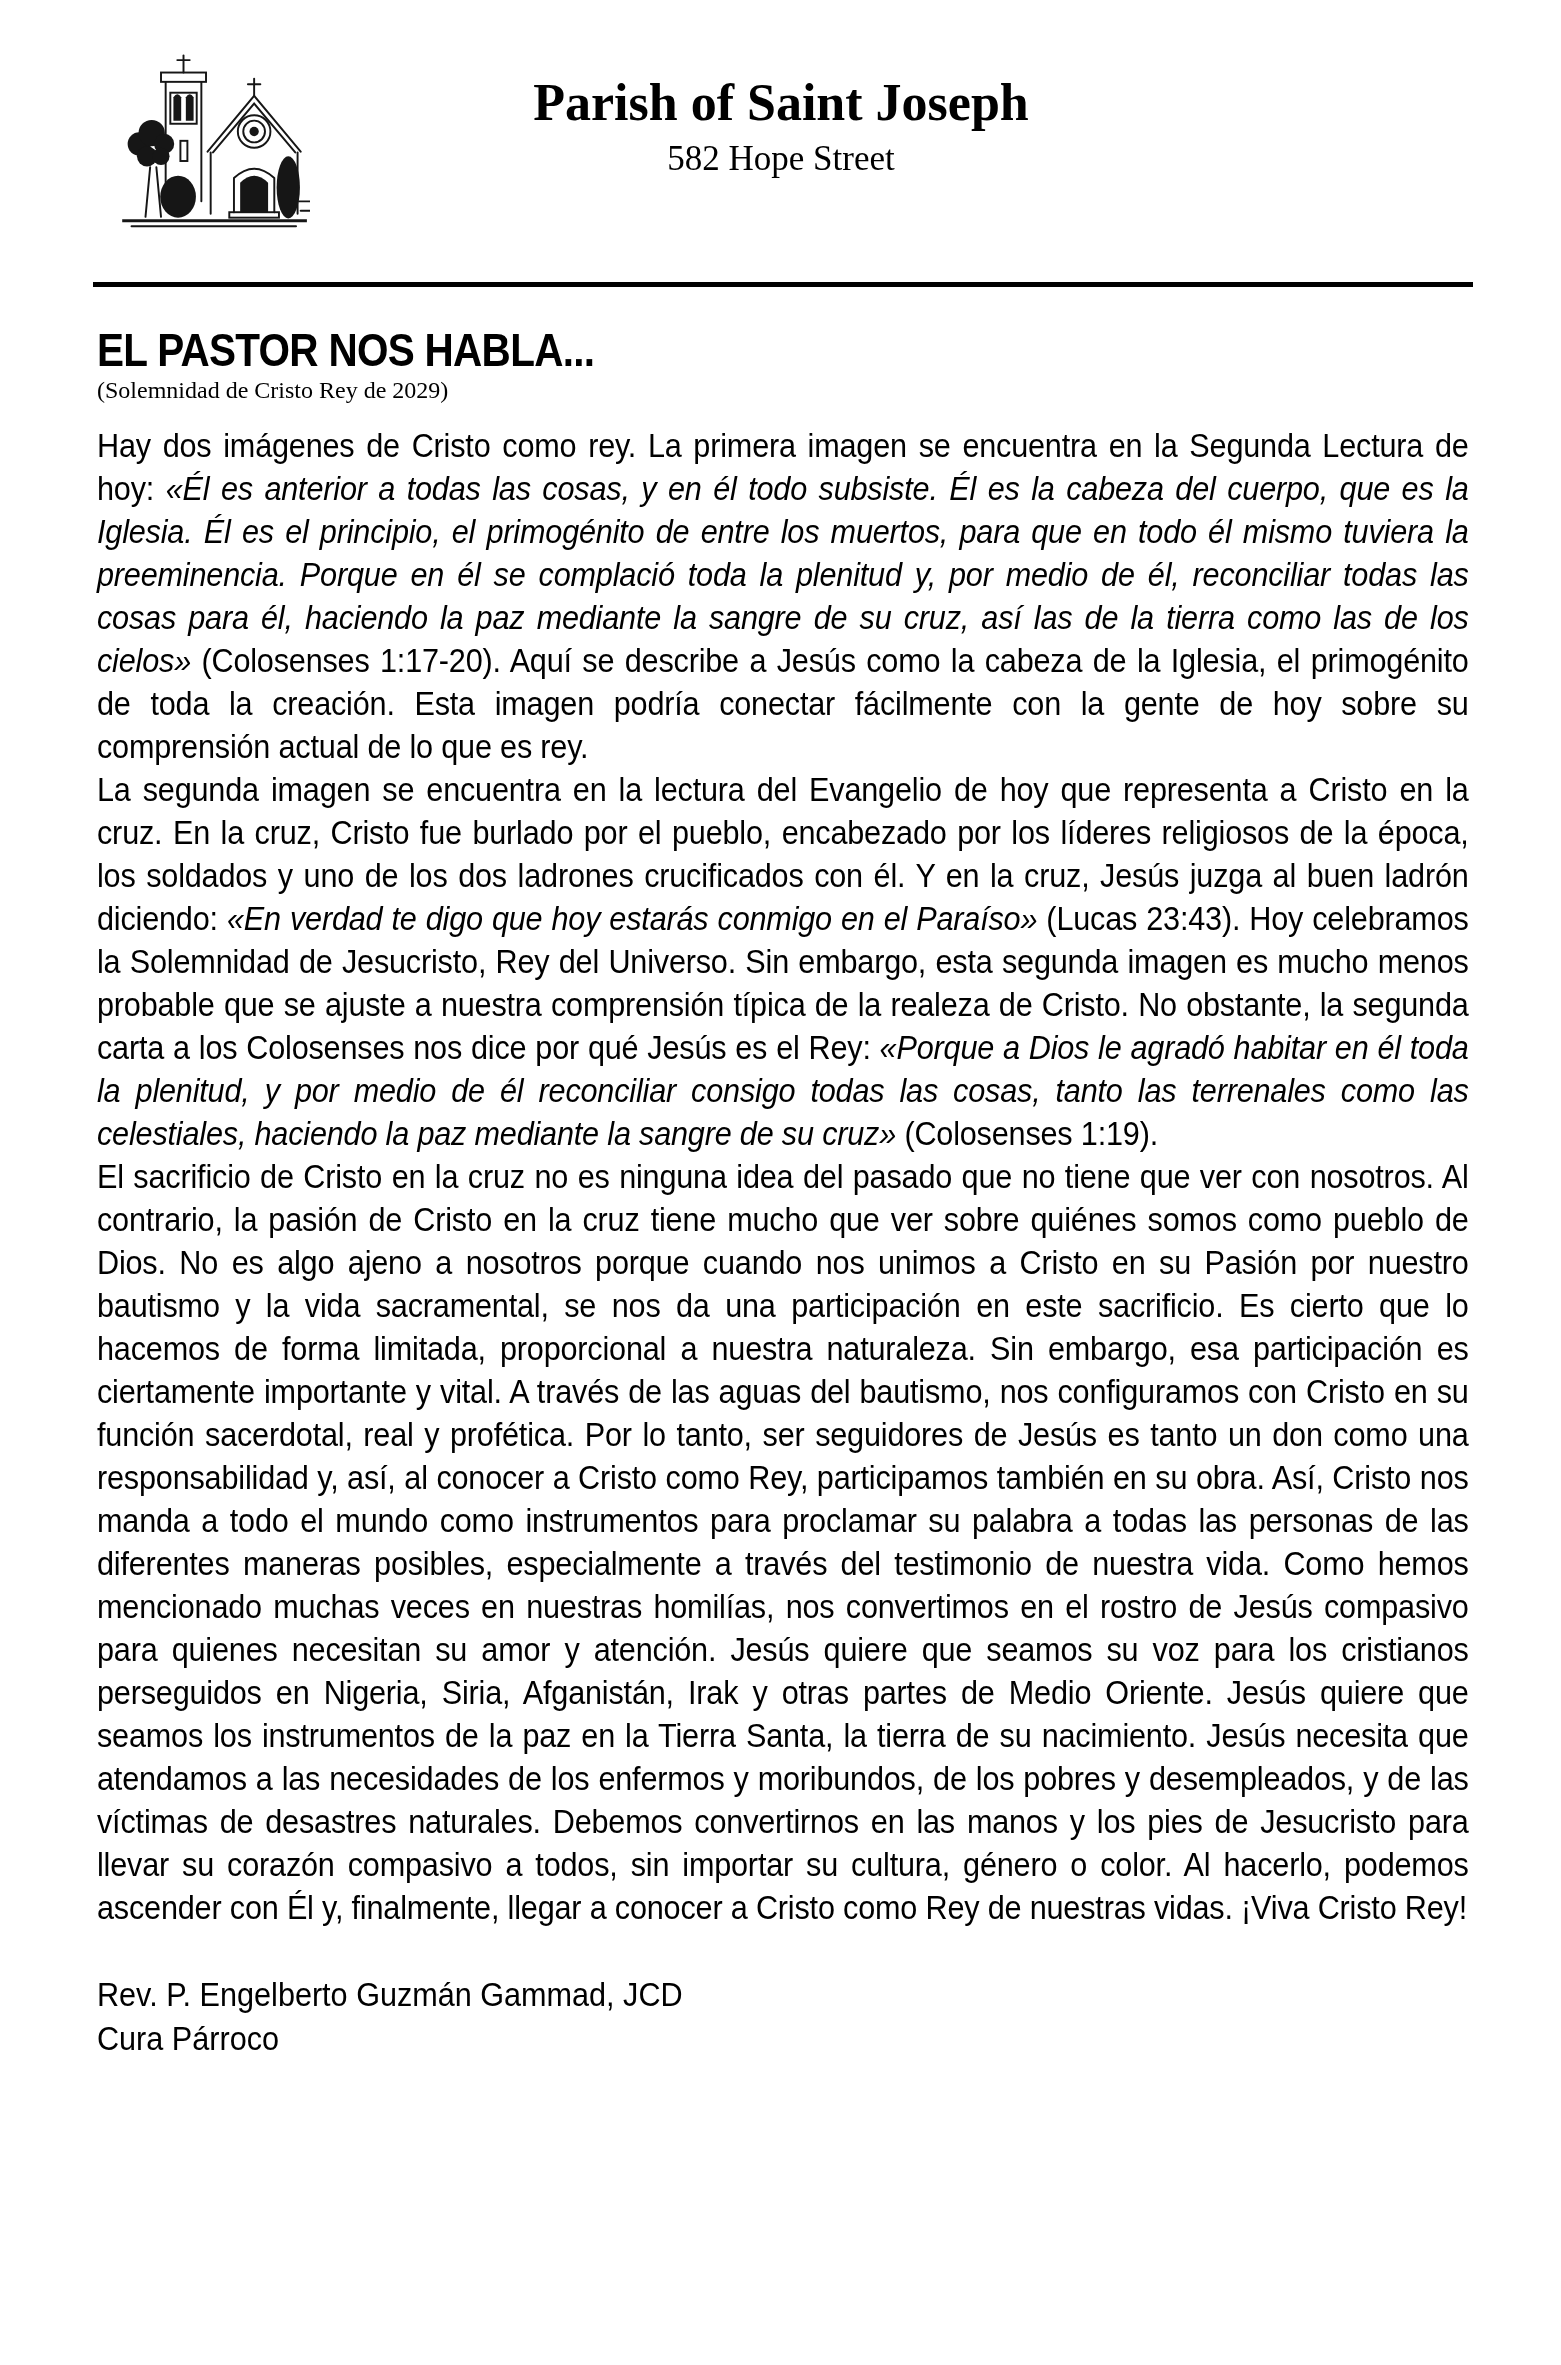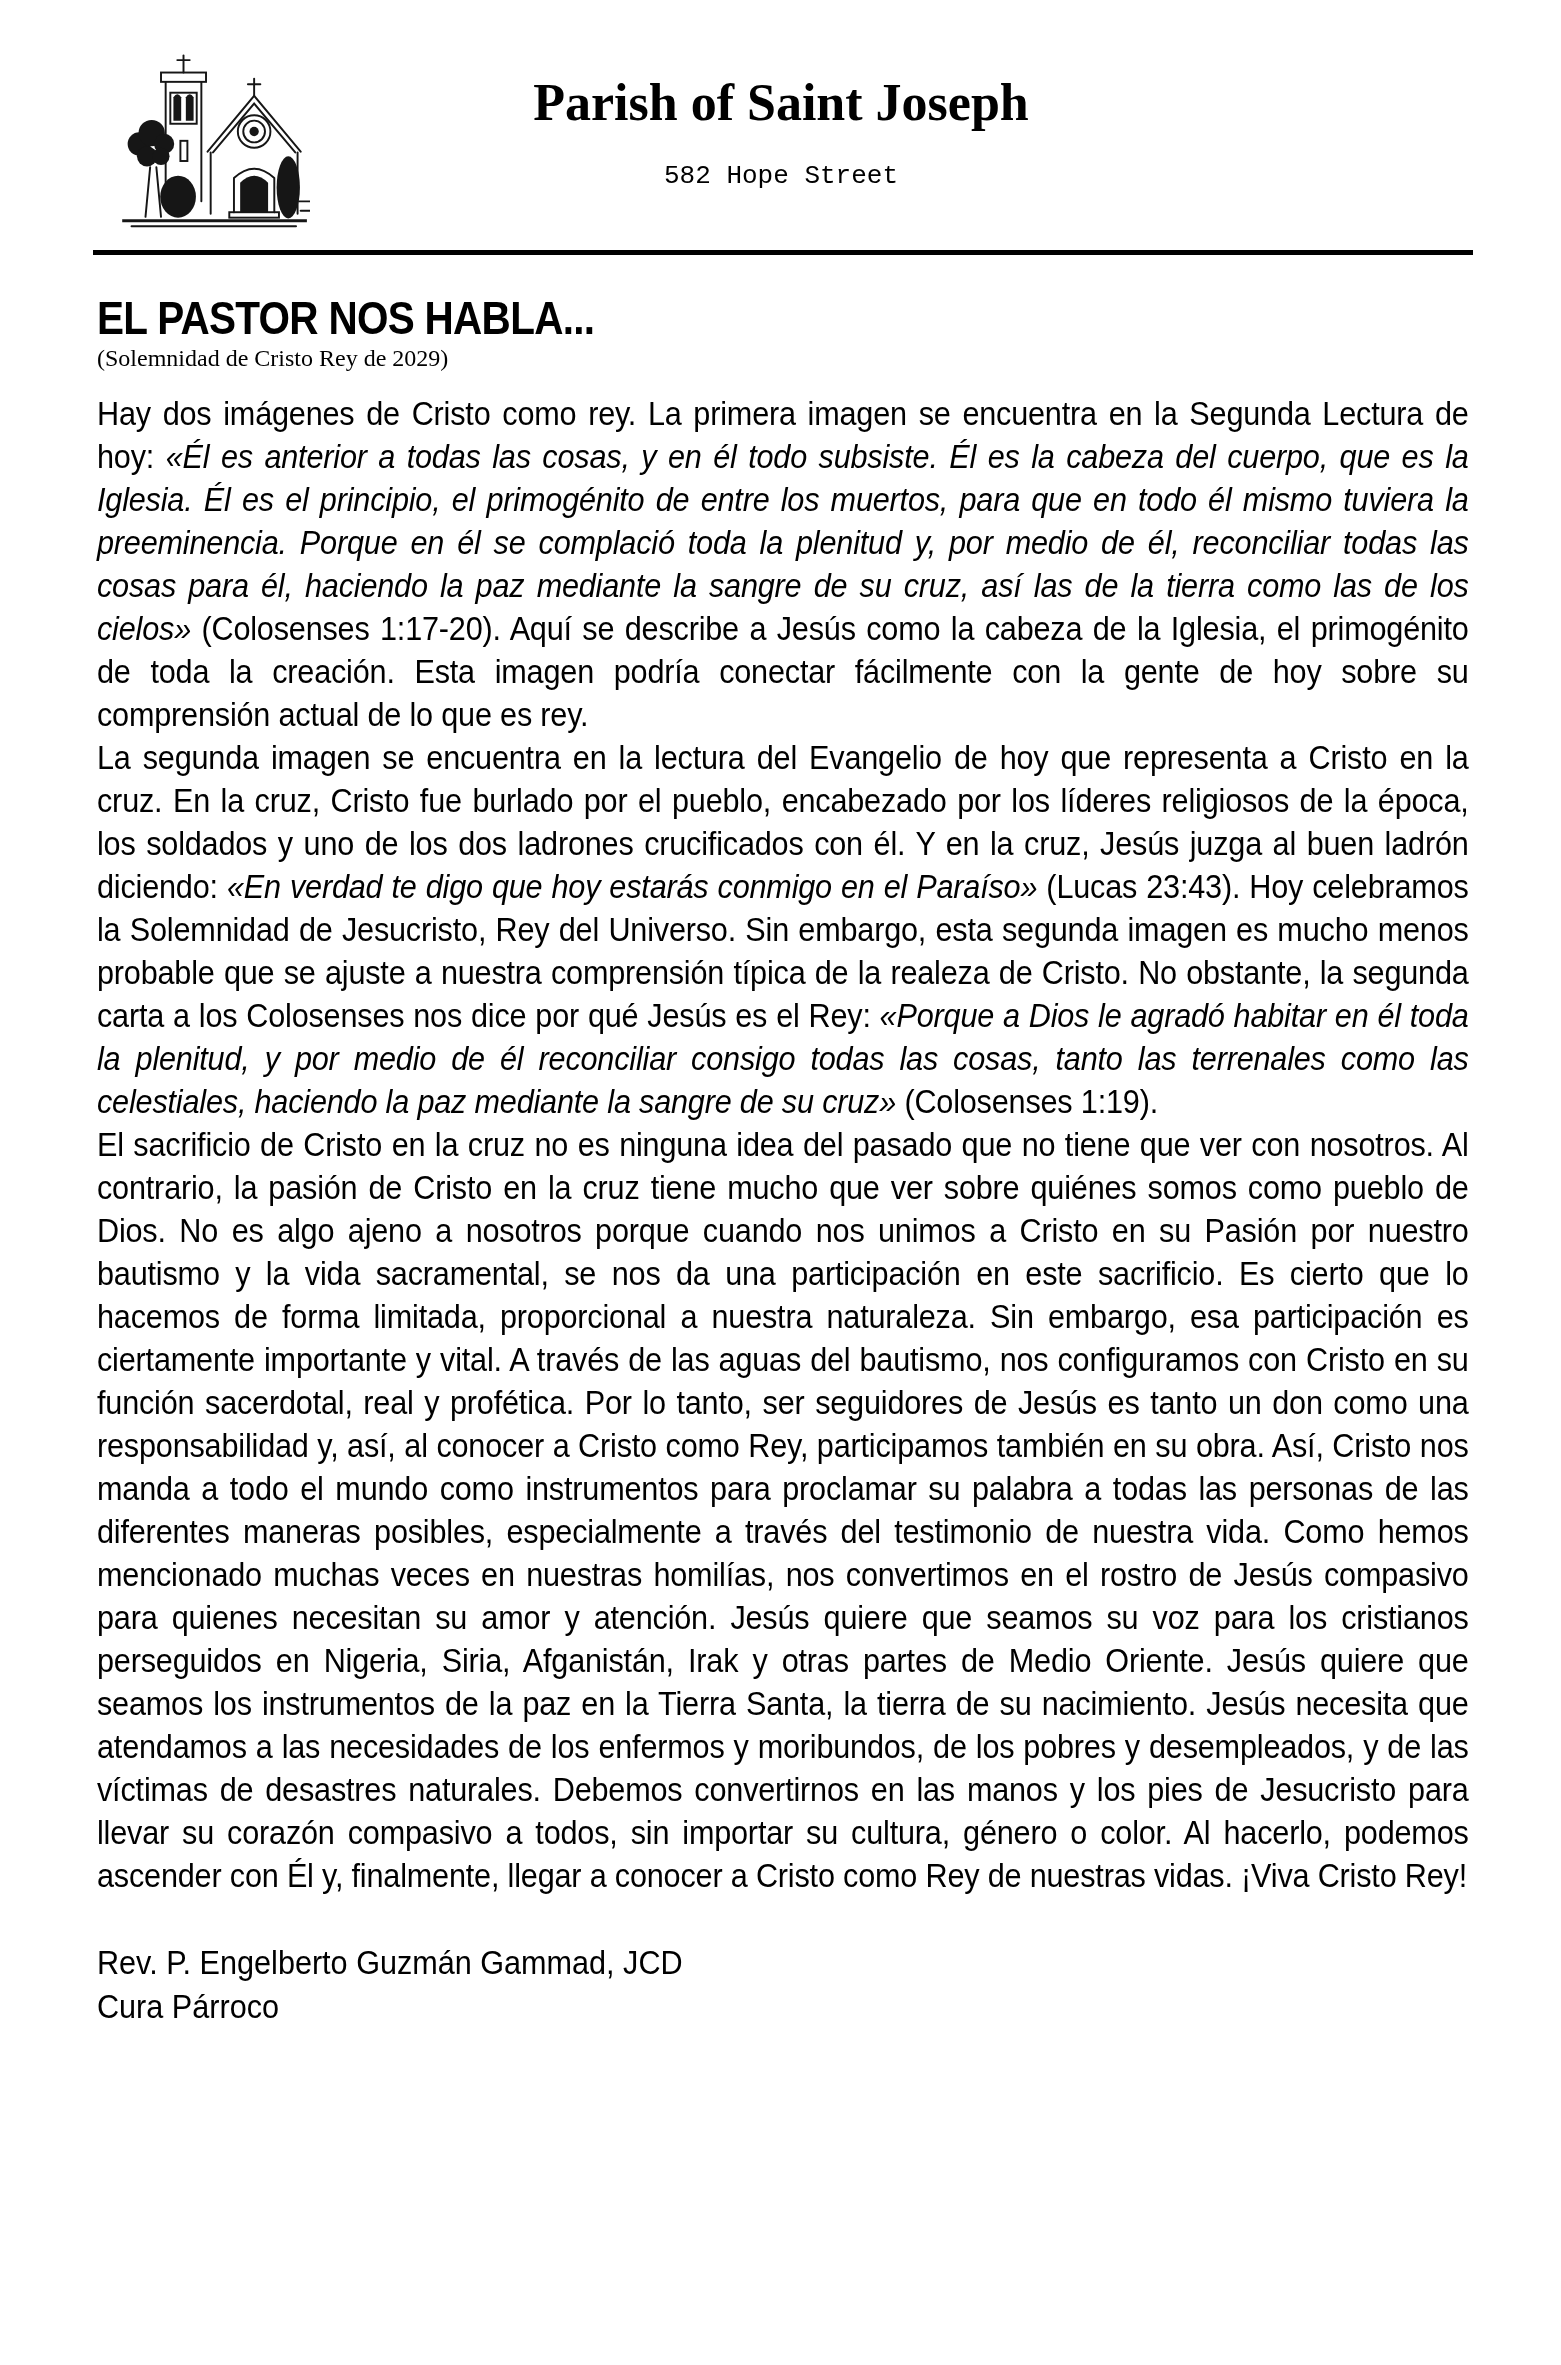--- a/index.html
+++ b/index.html
@@ -11,45 +11,45 @@
   body {
     width: 1562px;
     height: 2366px;
     position: relative;
     overflow: hidden;
     font-family: "Liberation Sans", sans-serif;
   }
   
   .header {
     position: relative;
-    height: 250px;
+    height: 282px;
   }
   .logo {
     position: absolute;
     left: 116px;
     top: 49px;
     width: 194px;
     height: 179px;
   }
   .header-text {
     text-align: center;
     padding-top: 73px;
   }
   .parish-name {
     font-family: "Liberation Serif", serif;
     font-weight: bold;
     font-size: 52px;
     line-height: 59px;
     margin: 0;
   }
   .address {
-    font-family: Liberation Mono, monospace;
-    font-size: 26px;
+    font-family: Liberation Serif, serif;
+    font-size: 35px;
     line-height: 45px;
-    margin-top: 22px;
+    margin-top: 4px;
   }
   .rule {
     height: 5.4px;
     background: #000000;
     margin: 0 89px 0 93px;
   }
   
   .content {
     margin: 7px 93px 0 97px;
   }

